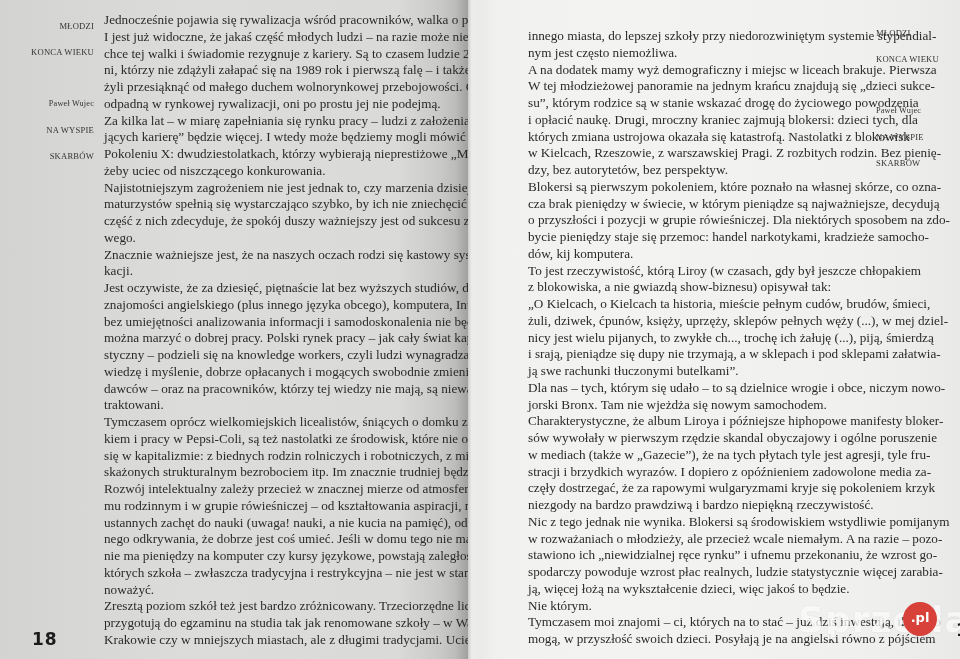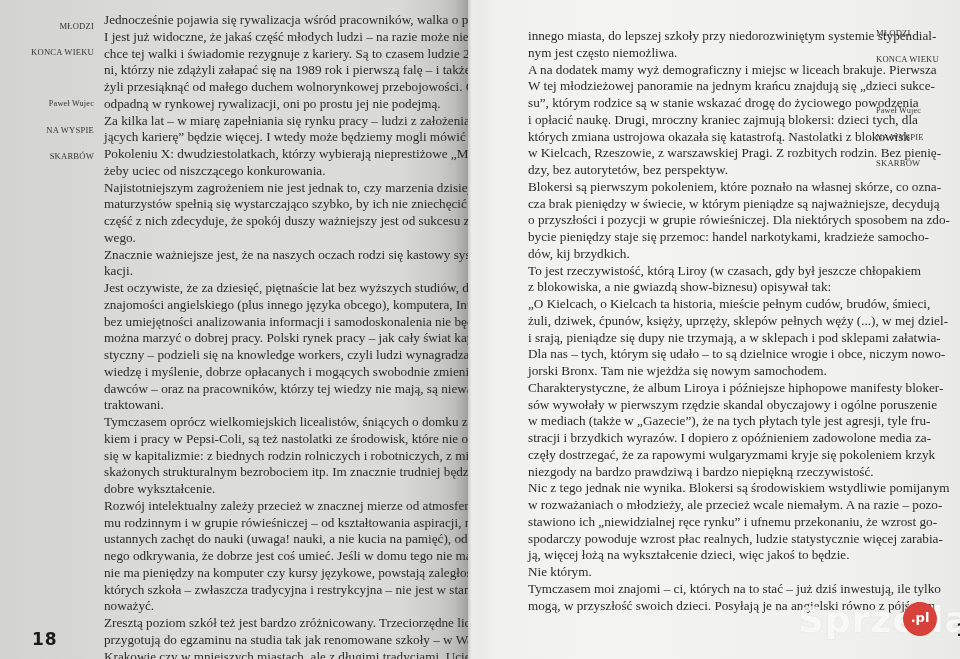--- a/index.html
+++ b/index.html
@@ -60,21 +60,20 @@
     <span class="ln">bez umiejętności analizowania informacji i samodoskonalenia nie będzie</span>
     <span class="ln">można marzyć o dobrej pracy. Polski rynek pracy – jak cały świat kapitali-</span>
     <span class="ln">styczny – podzieli się na knowledge workers, czyli ludzi wynagradzanych za</span>
     <span class="ln">wiedzę i myślenie, dobrze opłacanych i mogących swobodnie zmieniać praco-</span>
     <span class="ln">dawców – oraz na pracowników, którzy tej wiedzy nie mają, są nieważni i źle</span>
     <span class="ln last">traktowani.</span>
     <span class="ln">Tymczasem oprócz wielkomiejskich licealistów, śniących o domku z ogród-</span>
     <span class="ln">kiem i pracy w Pepsi-Coli, są też nastolatki ze środowisk, które nie odnalazły</span>
     <span class="ln">się w kapitalizmie: z biednych rodzin rolniczych i robotniczych, z miasteczek</span>
     <span class="ln">skażonych strukturalnym bezrobociem itp. Im znacznie trudniej będzie zdobyć</span>
-    <span class="ln last">dobre wykształcenie.</span>
     <span class="ln">Rozwój intelektualny zależy przecież w znacznej mierze od atmosfery w do-</span>
     <span class="ln">mu rodzinnym i w grupie rówieśniczej – od kształtowania aspiracji, nie-</span>
     <span class="ln">ustannych zachęt do nauki (uwaga! nauki, a nie kucia na pamięć), od wspól-</span>
     <span class="ln">nego odkrywania, że dobrze jest coś umieć. Jeśli w domu tego nie ma i jeśli</span>
     <span class="ln">nie ma pieniędzy na komputer czy kursy językowe, powstają zaległości,</span>
     <span class="ln">których szkoła – zwłaszcza tradycyjna i restrykcyjna – nie jest w stanie zrów-</span>
     <span class="ln last">noważyć.</span>
     <span class="ln">Zresztą poziom szkół też jest bardzo zróżnicowany. Trzeciorzędne licea nie</span>
     <span class="ln">przygotują do egzaminu na studia tak jak renomowane szkoły – w Warszawie,</span>
     <span class="ln">Krakowie czy w mniejszych miastach, ale z długimi tradycjami. Ucieczka do</span>
@@ -91,26 +90,28 @@
     <span class="ln">W tej młodzieżowej panoramie na jednym krańcu znajdują się „dzieci sukce-</span>
     <span class="ln">su”, którym rodzice są w stanie wskazać drogę do życiowego powodzenia</span>
     <span class="ln">i opłacić naukę. Drugi, mroczny kraniec zajmują blokersi: dzieci tych, dla</span>
     <span class="ln">których zmiana ustrojowa okazała się katastrofą. Nastolatki z blokowisk</span>
     <span class="ln">w Kielcach, Rzeszowie, z warszawskiej Pragi. Z rozbitych rodzin. Bez pienię-</span>
     <span class="ln last">dzy, bez autorytetów, bez perspektyw.</span>
     <span class="ln">Blokersi są pierwszym pokoleniem, które poznało na własnej skórze, co ozna-</span>
     <span class="ln">cza brak pieniędzy w świecie, w którym pieniądze są najważniejsze, decydują</span>
     <span class="ln">o przyszłości i pozycji w grupie rówieśniczej. Dla niektórych sposobem na zdo-</span>
     <span class="ln">bycie pieniędzy staje się przemoc: handel narkotykami, kradzieże samocho-</span>
-    <span class="ln last">dów, kij brzydkich.</span>
+    <span class="ln last">dów, kij komputera.</span>
     <span class="ln">To jest rzeczywistość, którą Liroy (w czasach, gdy był jeszcze chłopakiem</span>
     <span class="ln last">z blokowiska, a nie gwiazdą show-biznesu) opisywał tak:</span>
     <span class="ln">„O Kielcach, o Kielcach ta historia, mieście pełnym cudów, brudów, śmieci,</span>
     <span class="ln">żuli, dziwek, ćpunów, księży, uprzęży, sklepów pełnych węży (...), w mej dziel-</span>
+    <span class="ln">nicy jest wielu pijanych, to zwykłe ch..., trochę ich żałuję (...), piją, śmierdzą</span>
     <span class="ln">i srają, pieniądze się dupy nie trzymają, a w sklepach i pod sklepami załatwia-</span>
+    <span class="ln last">ją swe rachunki tłuczonymi butelkami”.</span>
     <span class="ln">Dla nas – tych, którym się udało – to są dzielnice wrogie i obce, niczym nowo-</span>
     <span class="ln last">jorski Bronx. Tam nie wjeżdża się nowym samochodem.</span>
     <span class="ln">Charakterystyczne, że album Liroya i późniejsze hiphopowe manifesty bloker-</span>
     <span class="ln">sów wywołały w pierwszym rzędzie skandal obyczajowy i ogólne poruszenie</span>
     <span class="ln">w mediach (także w „Gazecie”), że na tych płytach tyle jest agresji, tyle fru-</span>
     <span class="ln">stracji i brzydkich wyrazów. I dopiero z opóźnieniem zadowolone media za-</span>
     <span class="ln">częły dostrzegać, że za rapowymi wulgaryzmami kryje się pokoleniem krzyk</span>
     <span class="ln last">niezgody na bardzo prawdziwą i bardzo niepiękną rzeczywistość.</span>
     <span class="ln">Nic z tego jednak nie wynika. Blokersi są środowiskiem wstydliwie pomijanym</span>
     <span class="ln">w rozważaniach o młodzieży, ale przecież wcale niemałym. A na razie – pozo-</span>

